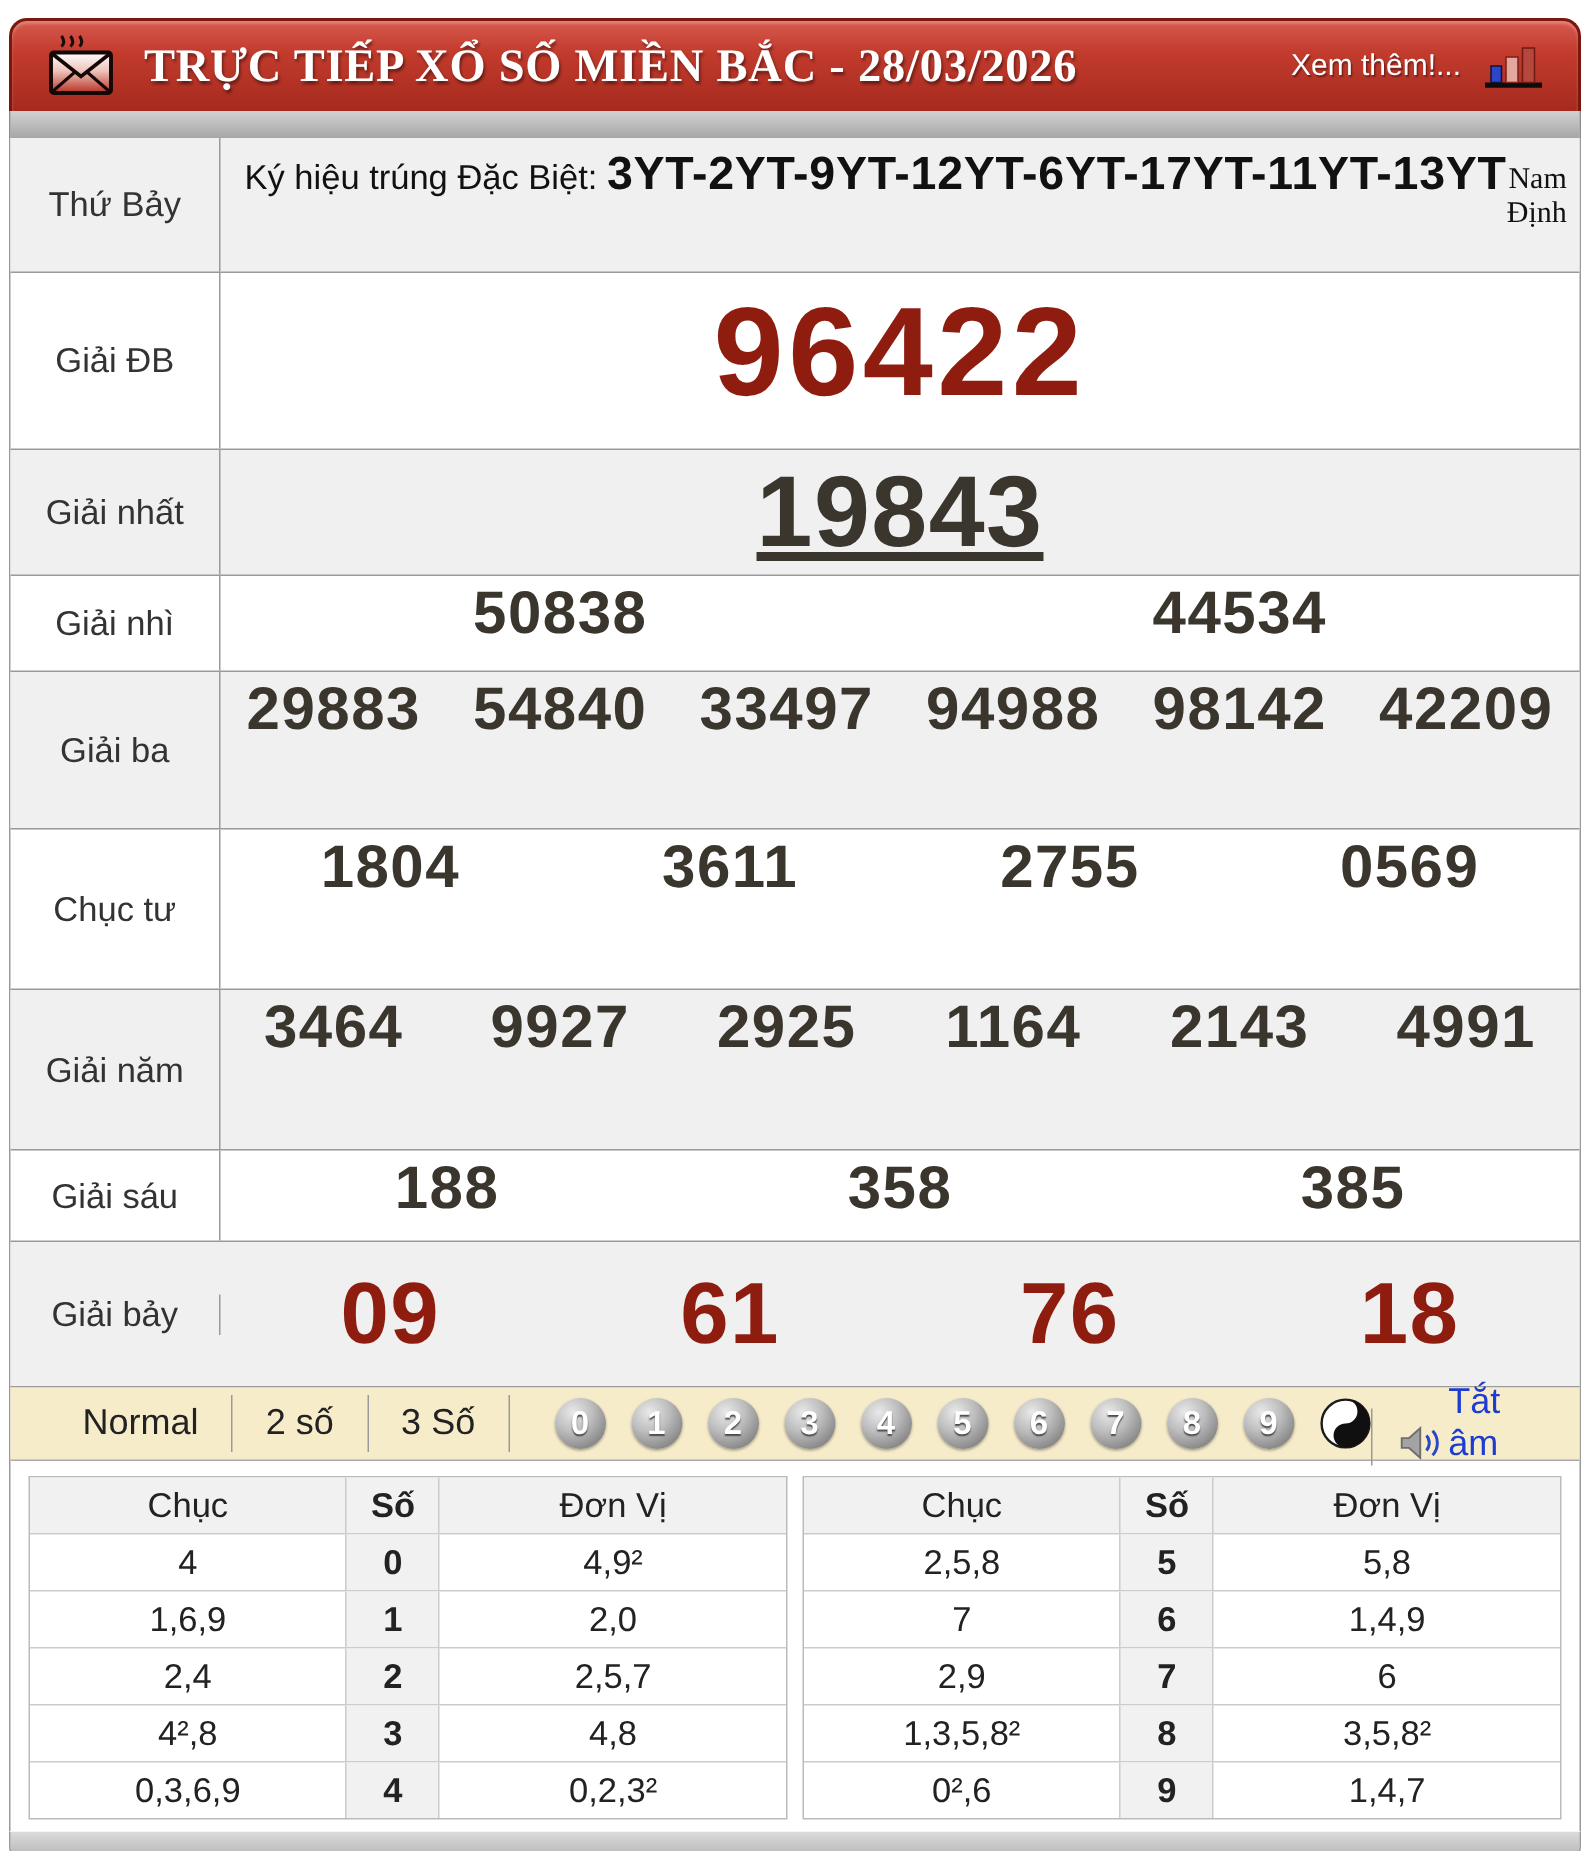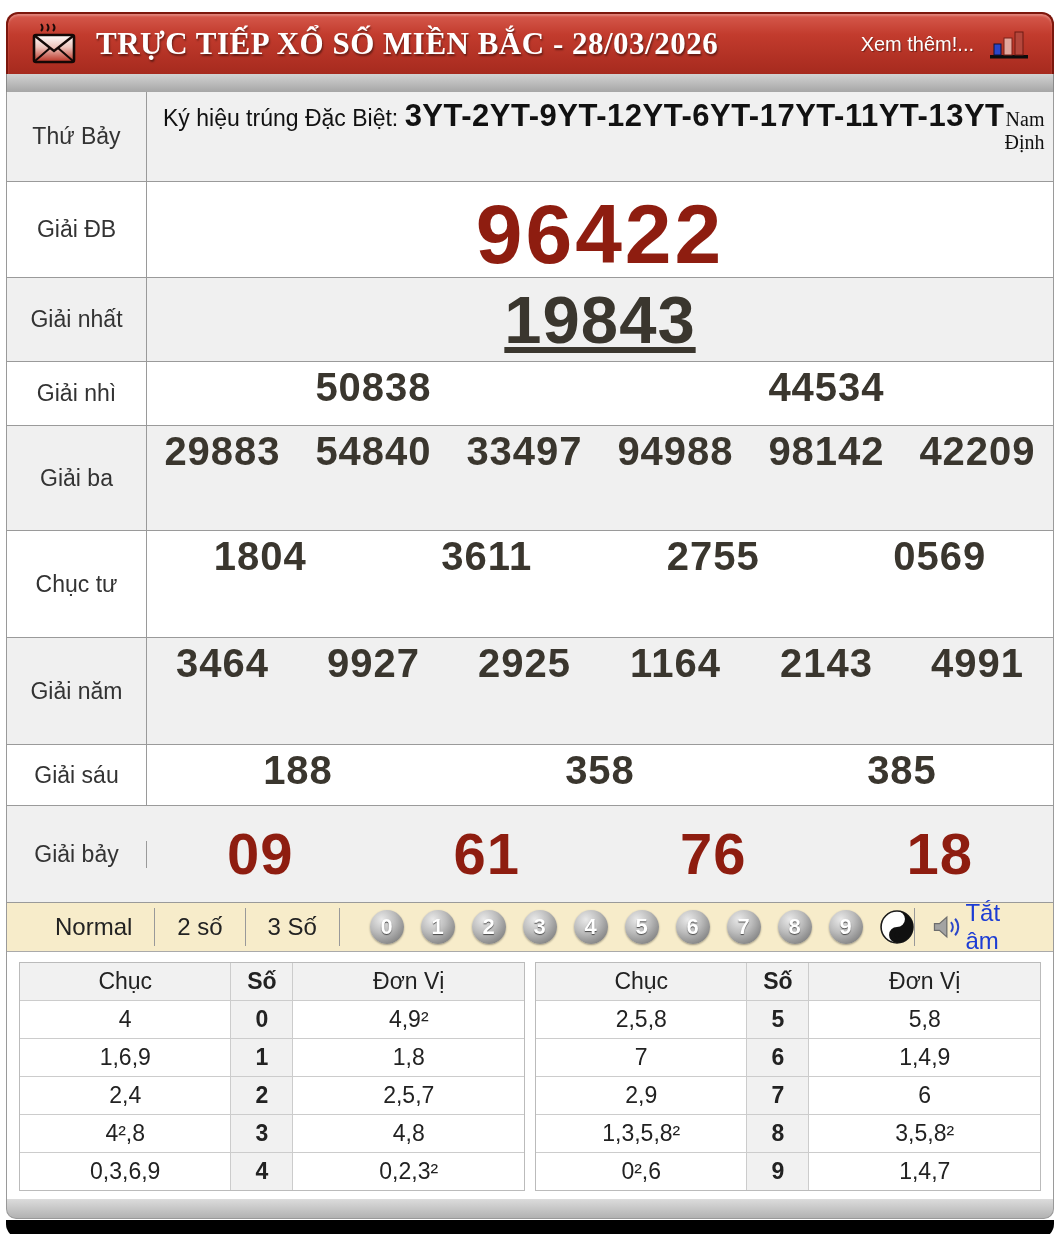--- a/index.html
+++ b/index.html
@@ -33,40 +33,40 @@
     font-size: 23px; color: #333; border-right: 1px solid #9a9a9a; }
   .pvals { flex: 1; display: flex; flex-direction: row; justify-content: center; }
   .vline { display: flex; width: 100%; }
   .vcell { flex: 1; text-align: center; line-height: 1.25; }
   .num { font-weight: bold; color: #3a362e; letter-spacing: 1px; }
   .sz40 { font-size: 40px; }
   .sz56 { font-size: 67px; text-decoration: underline; }
   .red { color: #8e1d10; }
   .szdb { font-size: 84px; letter-spacing: 3px; }
   .sz58 { font-size: 58px; }
-  .h90 { height: 90px; } .h118 { height: 96px; } .h84 { height: 84px; } .h64 { height: 64px; }
+  .h90 { height: 90px; } .h118 { height: 118px; } .h84 { height: 84px; } .h64 { height: 64px; }
   .h105 { height: 105px; } .h107 { height: 107px; } .h61 { height: 61px; } .h77 { height: 97px; align-items: center; }
 
   .info-vals { padding: 6px 16px; justify-content: flex-start; }
   .info-line1 { font-size: 23px; color: #111; white-space: nowrap; }
   .info-code { font-weight: bold; font-size: 31px; letter-spacing: .5px; }
   .info-province { text-align: right; font-family: "Liberation Serif", "DejaVu Serif", serif;
     font-size: 20px; color: #111; margin-top: 10px; }
 
   
   .controls { height: 49px; background: #f7ecca; border-bottom: 1px solid #aaa;
     display: flex; align-items: center; padding: 0 26px; }
   .mode { font-size: 24px; color: #222; padding: 0 22px; cursor: pointer; white-space: nowrap; }
   .csep { width: 1px; height: 38px; background: #999; }
   .balls { display: flex; align-items: center; gap: 17px; margin-left: 30px; }
   .ball { width: 34px; height: 34px; border-radius: 50%;
     background: radial-gradient(circle at 35% 28%, #e9e9e9 0%, #bdbdbd 40%, #8b8b8b 75%, #6f6f6f 100%);
     color: #fff; font-weight: bold; font-size: 22px; display: flex; align-items: center; justify-content: center;
     text-shadow: 0 1px 1px #4a4a4a; cursor: pointer; box-shadow: 0 1px 2px rgba(0,0,0,.35); }
-  .mute { margin-left: auto; display: flex; align-items: center; }
+  .mute { margin-left: auto; display: flex; align-items: flex-end; }
   .mute-label { color: #1c3cd4; font-size: 24px; cursor: pointer; }
   .mute .csep { margin-right: 18px; }
 
   
   .stats-wrap { padding: 10px 12px 8px; display: flex; gap: 10px; }
   .stable { flex: 1; border: 1px solid #bbb; background: #fff; font-size: 23px; color: #222; }
   .srow { display: grid; grid-template-columns: 1fr 62px 1.1fr; border-top: 1px solid #ccc; }
   .srow:first-child { border-top: none; }
   .scell { text-align: center; padding: 5px 2px; border-left: 1px solid #ccc; }
   .scell:first-child { border-left: none; }
@@ -260,21 +260,21 @@
           <div class="scell">Đơn Vị</div>
         </div>
         <div class="srow">
           <div class="scell">4</div>
           <div class="scell scol-so">0</div>
           <div class="scell">4,9²</div>
         </div>
         <div class="srow">
           <div class="scell">1,6,9</div>
           <div class="scell scol-so">1</div>
-          <div class="scell">1,8</div>
+          <div class="scell">2,0</div>
         </div>
         <div class="srow">
           <div class="scell">2,4</div>
           <div class="scell scol-so">2</div>
           <div class="scell">2,5,7</div>
         </div>
         <div class="srow">
           <div class="scell">4²,8</div>
           <div class="scell scol-so">3</div>
           <div class="scell">4,8</div>

